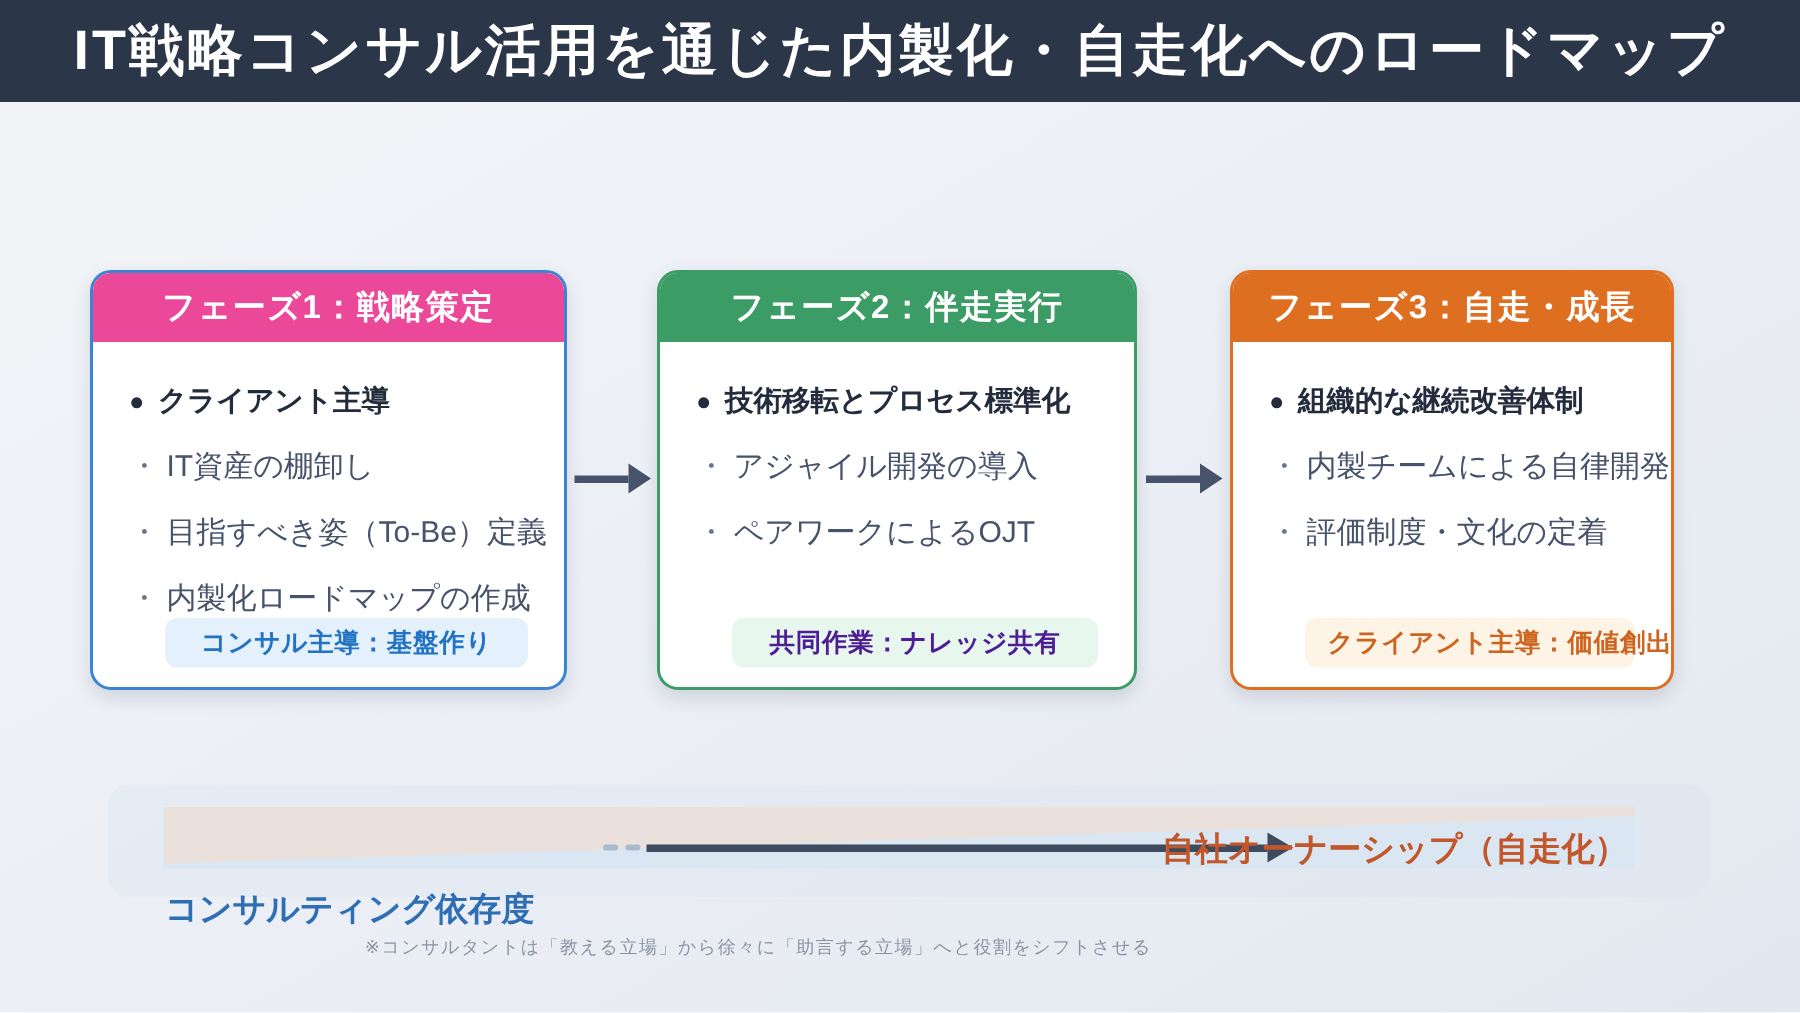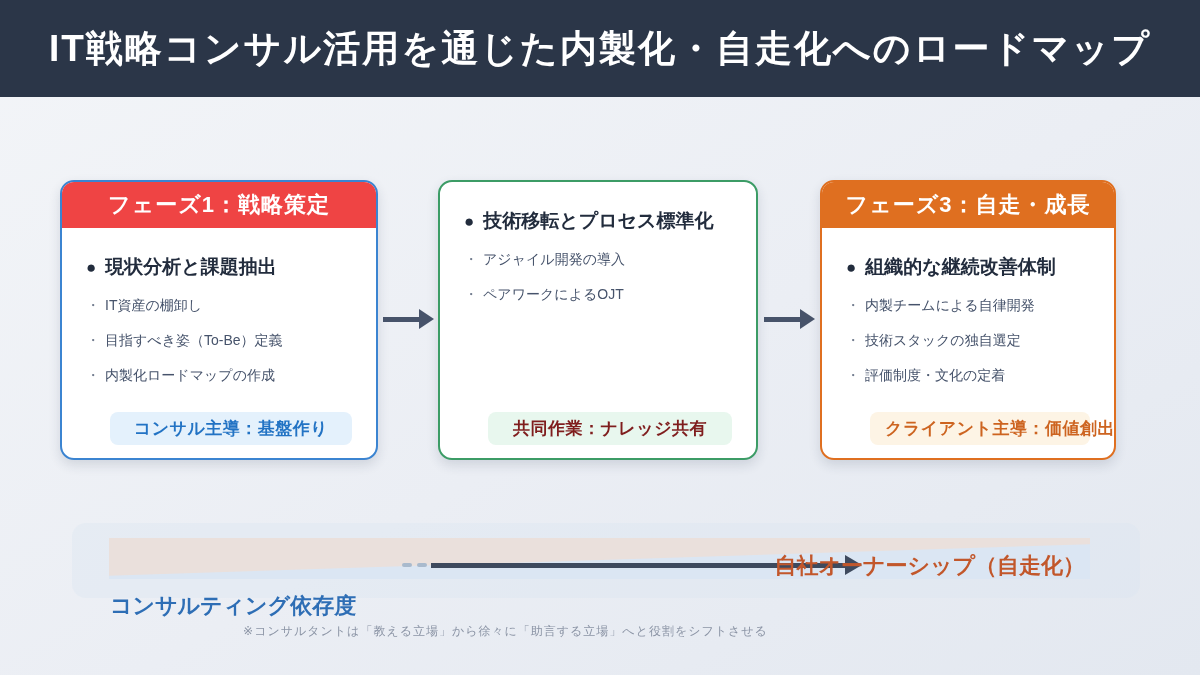--- a/index.html
+++ b/index.html
@@ -6,21 +6,21 @@
   html,body { width:1200px; height:675px; }
   body { font-family:"Liberation Sans","DejaVu Sans",sans-serif; }
 
   .stage {
     position:relative; width:1200px; height:675px; overflow:hidden;
     background:linear-gradient(150deg,#f3f5f8 0%,#ebeef4 55%,#e3e8f0 100%);
   }
 
   
   .topbar {
-    position:absolute; top:0; left:0; width:1200px; height:97px;
+    position:absolute; top:0; left:0; width:1200px; height:68px;
     background:#2b3648; display:flex; align-items:center; justify-content:center;
   }
   .topbar .title {
     color:#ffffff; font-size:37px; font-weight:bold; letter-spacing:2px;
     white-space:nowrap;
   }
 
   
   .card {
     position:absolute; top:180px; height:280px; background:#ffffff;
@@ -28,43 +28,43 @@
     box-shadow:0 5px 12px rgba(35,48,75,0.14);
   }
   .card.p1 { left:60px;  width:318px; border-color:#3b84d1; }
   .card.p2 { left:438px; width:320px; border-color:#3c9c66; }
   .card.p3 { left:820px; width:296px; border-color:#df6f20; }
 
   .card-header {
     height:46px; display:flex; align-items:center; justify-content:center;
     color:#ffffff; font-size:22px; font-weight:bold; letter-spacing:1px;
   }
-  .p1 .card-header { background:#ef4444; }
+  .p1 .card-header { background:#ec4899; }
   .p2 .card-header { background:#3c9c66; }
   .p3 .card-header { background:#df6f20; }
 
   .card-body { padding:26px 24px 0 24px; }
   .card-heading {
     font-size:19px; font-weight:bold; color:#222c3d;
     display:flex; align-items:center; gap:9px; margin-bottom:8px;
     white-space:nowrap;
   }
   .card-heading .dot { font-size:17px; line-height:1; }
   .card-item {
-    font-size:14px; color:#46536b; margin-top:17px; white-space:nowrap;
+    font-size:20px; color:#46536b; margin-top:17px; white-space:nowrap;
   }
   .card-item .marker { color:#6b7689; margin-right:5px; }
 
   .badge {
     position:absolute; left:24px; right:24px; bottom:13px; height:33px;
     border-radius:8px; display:flex; align-items:center; justify-content:center;
     font-size:17px; font-weight:bold; letter-spacing:0.5px; white-space:nowrap;margin-left:24px;
   }
   .p1 .badge { background:#e4f1fc; color:#2273c4; }
-  .p2 .badge { background:#e8f7ee; color:#7f1d1d; }
+  .p2 .badge { background:#e8f7ee; color:#4c1d95; }
   .p3 .badge { background:#fdf4e5; color:#cd6420;padding-left:40px; }
 
   
   .flow-arrow { position:absolute; top:309px; display:flex; align-items:center; }
   .flow-arrow .shaft { width:36px; height:5px; background:#47536a; }
   .flow-arrow .head {
     width:0; height:0; border-left:15px solid #47536a;
     border-top:10px solid transparent; border-bottom:10px solid transparent;
   }
   .flow-arrow.a1 { left:383px; }
@@ -111,41 +111,42 @@
 
   <div class="topbar">
     <div class="title">IT戦略コンサル活用を通じた内製化・自走化へのロードマップ</div>
   </div>
 
   <div class="card p1">
     <div class="card-header">フェーズ1：戦略策定</div>
     <div class="card-body">
       <div class="card-heading">
         <span class="dot">●</span>
-        <span>現状分析と課題抽出</span>
+        <span>クライアント主導</span>
       </div>
       <div class="card-item">
         <span class="marker">・</span><span>IT資産の棚卸し</span>
       </div>
       <div class="card-item">
         <span class="marker">・</span><span>目指すべき姿（To-Be）定義</span>
       </div>
       <div class="card-item">
         <span class="marker">・</span><span>内製化ロードマップの作成</span>
       </div>
     </div>
     <div class="badge">コンサル主導：基盤作り</div>
   </div>
 
   <div class="flow-arrow a1">
     <div class="shaft"></div>
     <div class="head"></div>
   </div>
 
   <div class="card p2">
+    <div class="card-header">フェーズ2：伴走実行</div>
     <div class="card-body">
       <div class="card-heading">
         <span class="dot">●</span>
         <span>技術移転とプロセス標準化</span>
       </div>
       <div class="card-item">
         <span class="marker">・</span><span>アジャイル開発の導入</span>
       </div>
       <div class="card-item">
         <span class="marker">・</span><span>ペアワークによるOJT</span>
@@ -163,23 +164,20 @@
     <div class="card-header">フェーズ3：自走・成長</div>
     <div class="card-body">
       <div class="card-heading">
         <span class="dot">●</span>
         <span>組織的な継続改善体制</span>
       </div>
       <div class="card-item">
         <span class="marker">・</span><span>内製チームによる自律開発</span>
       </div>
       <div class="card-item">
-        <span class="marker">・</span><span>技術スタックの独自選定</span>
-      </div>
-      <div class="card-item">
         <span class="marker">・</span><span>評価制度・文化の定着</span>
       </div>
     </div>
     <div class="badge">クライアント主導：価値創出</div>
   </div>
 
   <div class="panel"></div>
   <div class="tbar">
     <div class="wedge"></div>
   </div>

